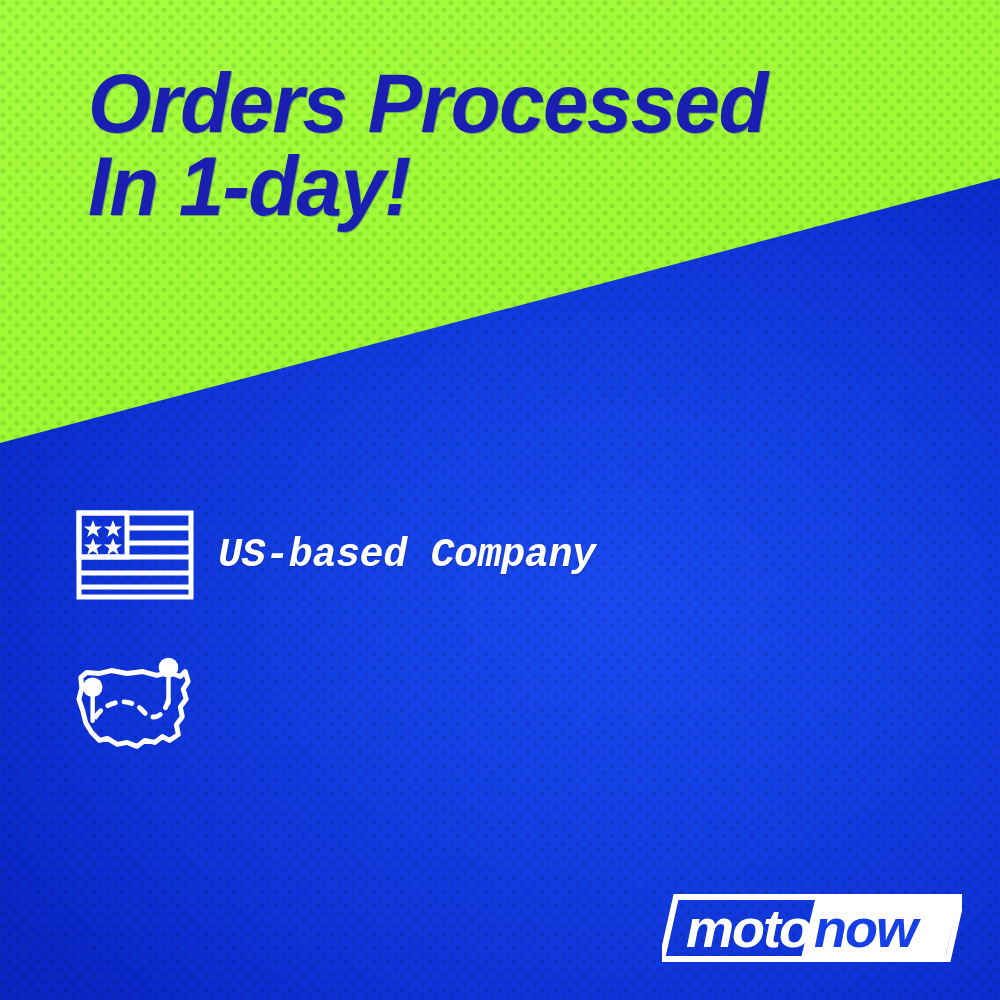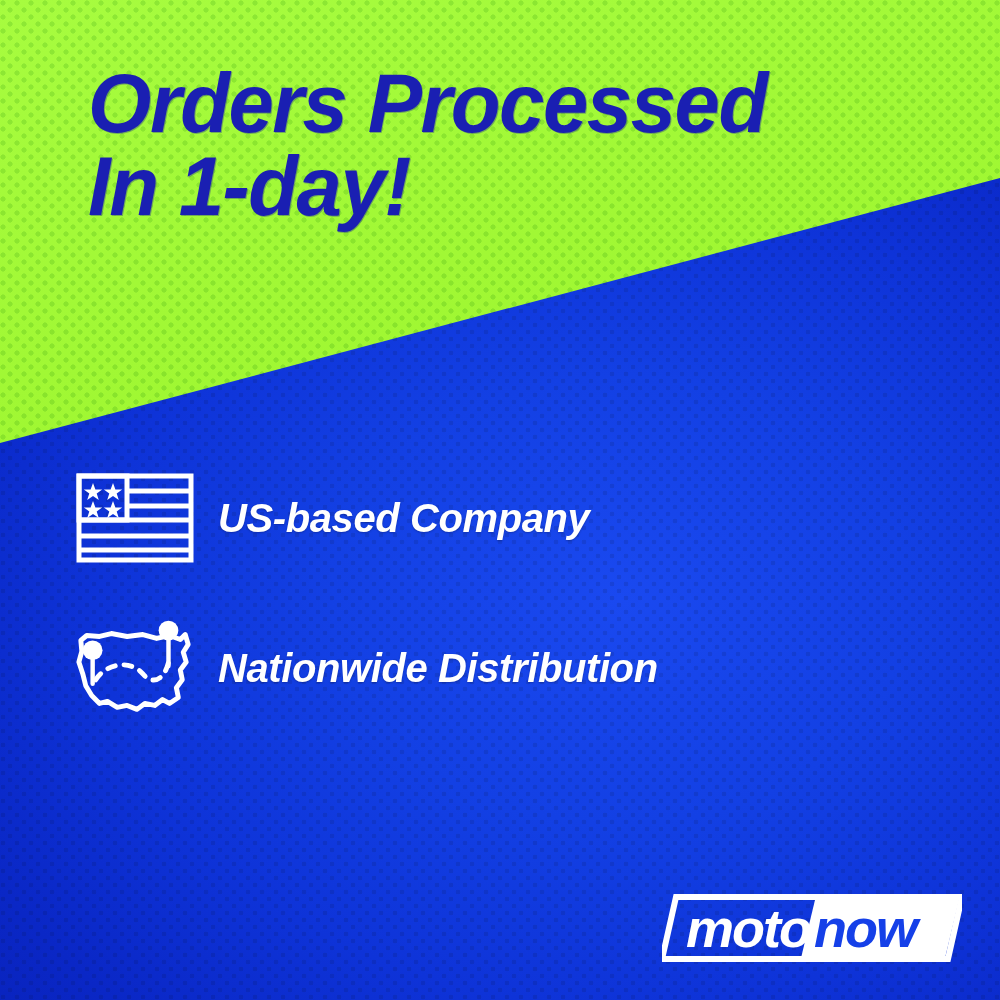--- a/index.html
+++ b/index.html
@@ -73,22 +73,23 @@
     transform: scaleX(0.97);
     transform-origin: left top;
     white-space: pre-line;
     text-shadow: 1px 1px 0 rgba(20,25,150,0.35);
   }
 
   
   .features {
     position: absolute;
     left: 0;
-    top: 443px;
+    top: 480px;
     width: 911px;
+    font-family: Liberation Mono, monospace;
   }
   .feature-row {
     position: relative;
     height: 150px;
     display: flex;
     align-items: center;
   }
   .feature-icon {
     position: relative;
     width: 130px;
@@ -173,21 +174,20 @@
 
           <path d="M26 62 C38 44 62 42 74 56 C84 68 96 62 100 44" fill="none" stroke="#ffffff" stroke-width="5" stroke-linecap="round" stroke-dasharray="8 9"></path>
 
           <line x1="23" y1="36" x2="23" y2="66" stroke="#ffffff" stroke-width="4.5" stroke-linecap="round"></line>
           <circle cx="23" cy="32" r="10" fill="#ffffff"></circle>
 
           <line x1="100" y1="14" x2="100" y2="48" stroke="#ffffff" stroke-width="4.5" stroke-linecap="round"></line>
           <circle cx="100" cy="12" r="10" fill="#ffffff"></circle>
         </svg>
       </div>
-      <div class="feature-label">Nationwide Distribution</div>
     </div>
 
   </div>
 
   <div class="logo">
     <svg width="300" height="70" viewBox="0 0 300 70" aria-hidden="true">
 
       <polygon points="14,4 300,4 286,66 0,66" fill="none" stroke="#ffffff" stroke-width="6"></polygon>
 
       <polygon points="153,7 297,7 283.5,63 139.5,63" fill="#ffffff"></polygon>

